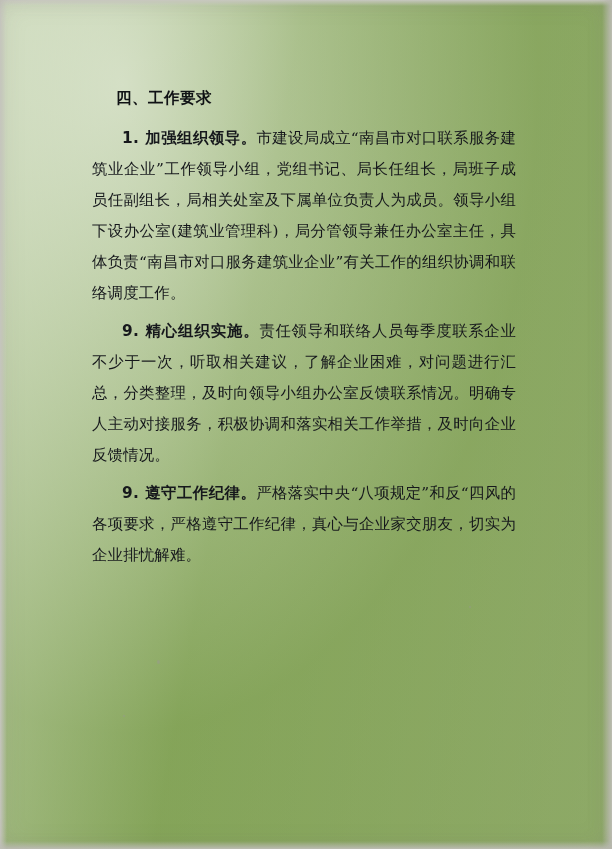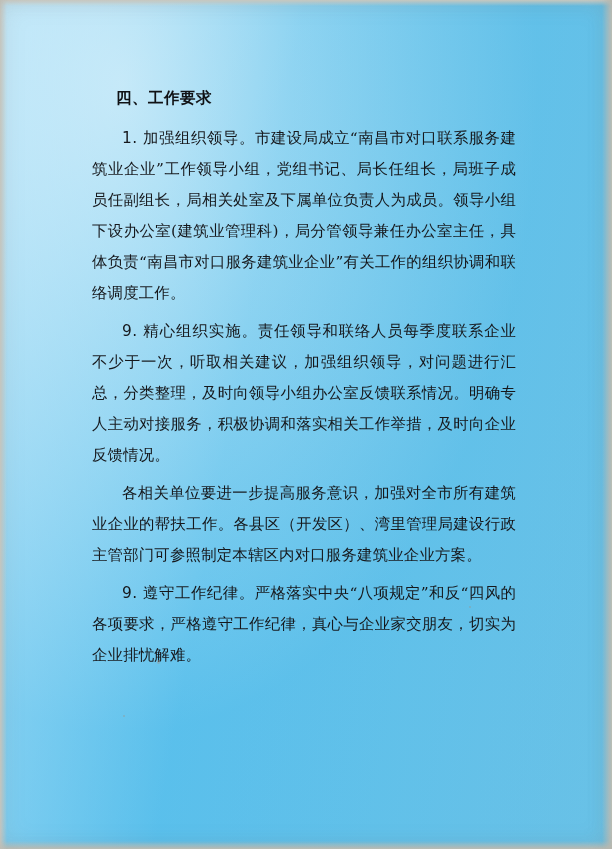--- a/index.html
+++ b/index.html
@@ -4,21 +4,21 @@
 <style>
   html, body {
     margin: 0;
     padding: 0;
     background: #6b6b6b;
   }
   .page {
     position: relative;
     width: 612px;
     height: 849px;
-    background: #0ea5e9;
+    background: #4d7c0f;
     overflow: hidden;
     box-sizing: border-box;
     padding-left: 16px;
   }
   
   .paper-tint {
     position: absolute;
     inset: 0;
     background:
       linear-gradient(100deg, rgba(255,255,255,0.55) 0%, rgba(248,248,243,0.25) 40%, rgba(232,232,226,0.35) 100%),
@@ -85,21 +85,21 @@
     line-height: 31px;
     text-align: justify;
     text-justify: inter-ideograph;
     margin: 0 0 7px 0;
     text-indent: 30px;
     color: #16181c;
     letter-spacing: 0.2px;
   }
   .para .lead {
     font-family: "DejaVu Sans", "Liberation Sans", sans-serif;
-    font-weight: 400;
+    font-weight: 700;
     letter-spacing: 0.4px;
   }
 
   
   .speck {
     position: absolute;
     background: #9a9a92;
     border-radius: 50%;
     opacity: 0.5;
     pointer-events: none;
@@ -111,23 +111,22 @@
 <div class="page">
 
   <div class="paper-tint"></div>
 
   <div class="doc-body">
 
     <h2 class="section-heading">四、工作要求</h2>
 
     <p class="para"><span class="lead">1. 加强组织领导。</span><span>市建设局成立“南昌市对口联系服务建筑业企业”工作领导小组，党组书记、局长任组长，局班子成员任副组长，局相关处室及下属单位负责人为成员。领导小组下设办公室(建筑业管理科)，局分管领导兼任办公室主任，具体负责“南昌市对口服务建筑业企业”有关工作的组织协调和联络调度工作。</span></p>
 
-    <p class="para"><span class="lead">9. 精心组织实施。</span><span>责任领导和联络人员每季度联系企业不少于一次，听取相关建议，加强组织领导，对问题进行汇总，分类整理，及时向领导小组办公室反馈联系情况。明确专人主动对接服务，积极协调和落实相关工作举措，及时向企业反馈情况。</span></p>
+    <p class="para"><span class="lead">9. 精心组织实施。</span><span>责任领导和联络人员每季度联系企业不少于一次，听取相关建议，了解企业困难，对问题进行汇总，分类整理，及时向领导小组办公室反馈联系情况。明确专人主动对接服务，积极协调和落实相关工作举措，及时向企业反馈情况。</span></p>
 
-    <p class="para"><span class="lead"></span><span>各相关单位要进一步提高服务意识，加强对全市所有建筑业企业的帮扶工作。各县区（开发区）、湾里管理局建设行政主管部门可参照制定本辖区内对口服务建筑业企业方案。</span></p>
 
     <p class="para"><span class="lead">9. 遵守工作纪律。</span><span>严格落实中央“八项规定”和反“四风的各项要求，严格遵守工作纪律，真心与企业家交朋友，切实为企业排忧解难。</span></p>
 
   </div>
 
   <div class="speck" style="left:157px; top:660px; width:3px; height:4px;"></div>
   <div class="speck" style="left:123px; top:715px; width:2px; height:2px;"></div>
   <div class="speck" style="left:469px; top:606px; width:2px; height:2px;"></div>
 
   <div class="top-edge"></div>

